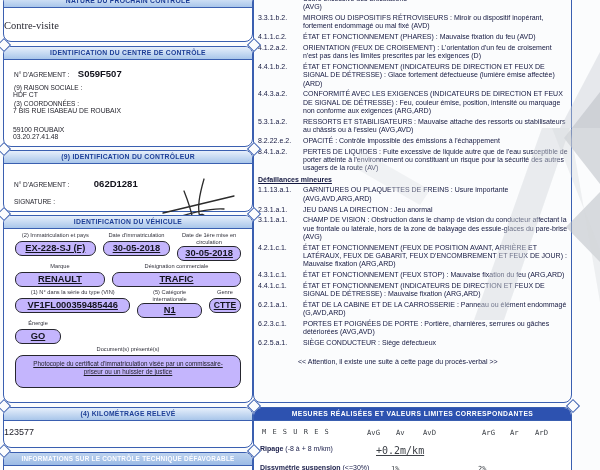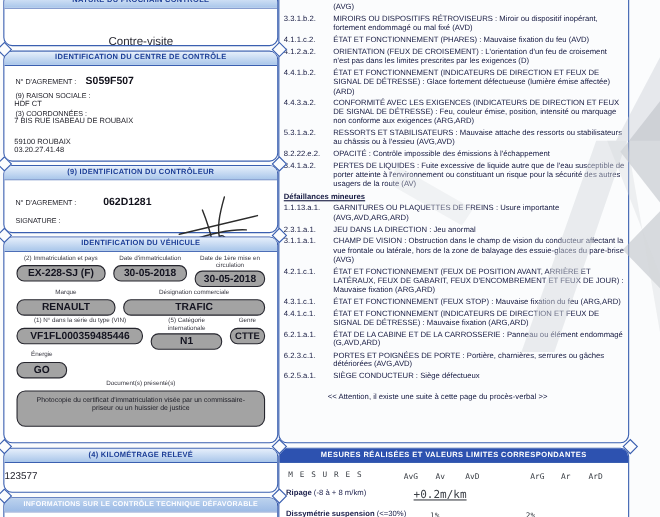--- a/index.html
+++ b/index.html
@@ -30,33 +30,33 @@
   .diamond{
     position:absolute;width:8px;height:8px;background:#fbfcfd;
     border:1px solid #3a5fb0;transform:rotate(45deg);z-index:4;
   }
   
   .lbl{font-size:6.5px;color:#1d1d26;}
   .val-inline{font-size:9.5px;font-weight:bold;color:#10101a;margin-left:4px;}
   .addr{font-size:6.8px;color:#1d1d26;margin-left:9px;}
   .centre-line{margin:3px 0 0 10px;}
   .contre-visite{
-    text-align:center;font-size:10.5px;color:#2a2a33;margin-top:24px;
+    text-align:left;font-size:10.5px;color:#2a2a33;margin-top:12px;font-family:Liberation Serif, serif;
   }
   
   .veh-row{display:flex;padding:0 11px;gap:7px;margin-top:2px;}
   .veh-cell{display:flex;flex-direction:column;align-items:center;}
   .veh-lbl{
     font-size:5.7px;color:#33333d;text-align:center;
     min-height:8px;line-height:6.5px;margin-bottom:1px;
   }
   .veh-box{
     box-sizing:border-box;width:100%;height:15px;line-height:12px;
-    border:1.5px solid #26262e;border-radius:7px;background:#a3a3a3;
-    text-align:center;font-size:9.3px;font-weight:bold;color:#141420;
+    border:1.5px solid #26262e;border-radius:7px;background:#c4b5fd;
+    text-align:center;font-size:9.3px;font-weight:bold;color:#141420;text-decoration:underline;
   }
   .doc-box{
     box-sizing:border-box;border:1.2px solid #26262e;border-radius:8px;
     font-size:6.3px;color:#1d1d26;text-align:center;
     padding:4px 8px;line-height:8px;font-weight:normal;height:33px;
   }
   .km-val{font-size:9px;color:#22222c;margin-top:6px;}
   
   #defect-flow{
     position:absolute;left:256px;top:-5px;width:312px;z-index:2;

